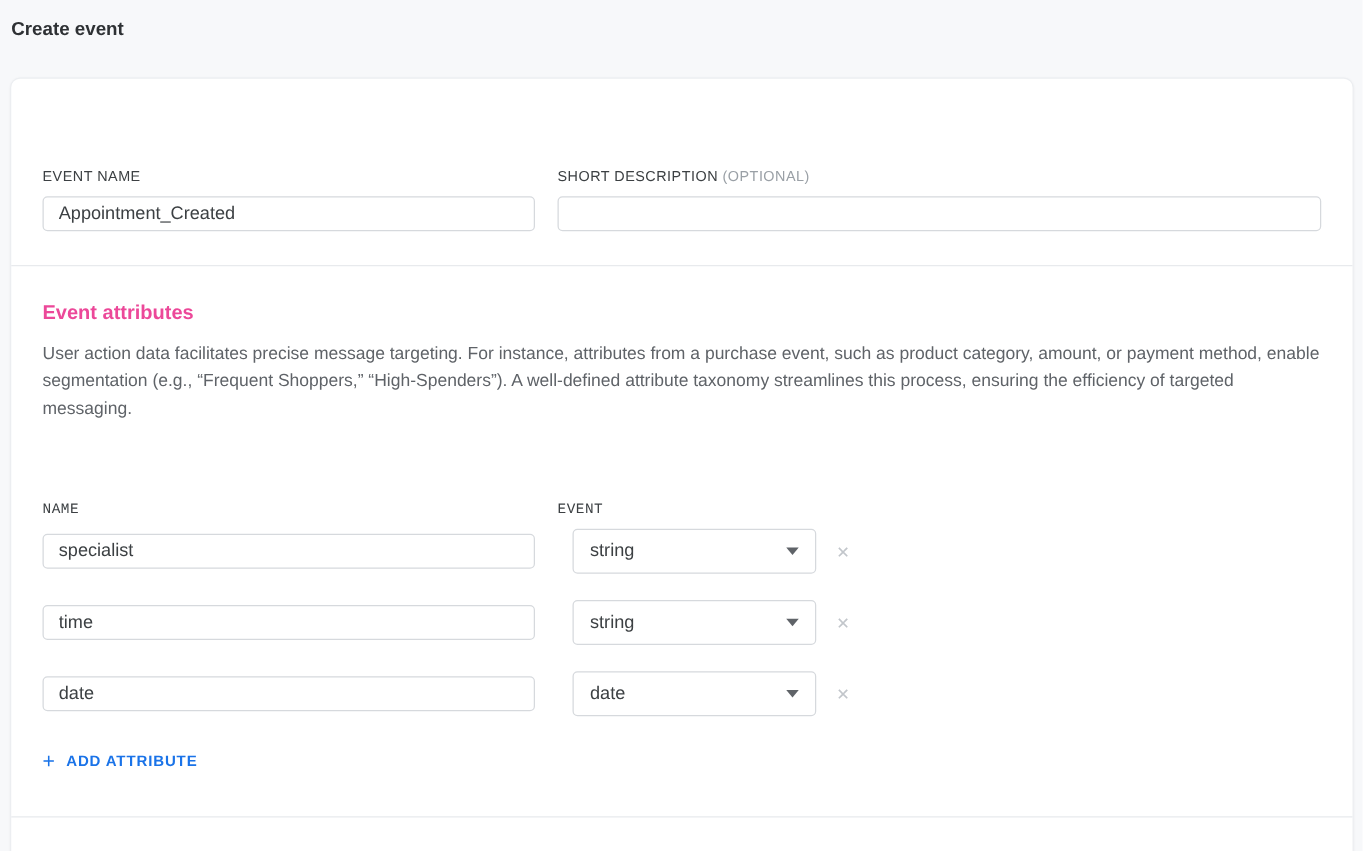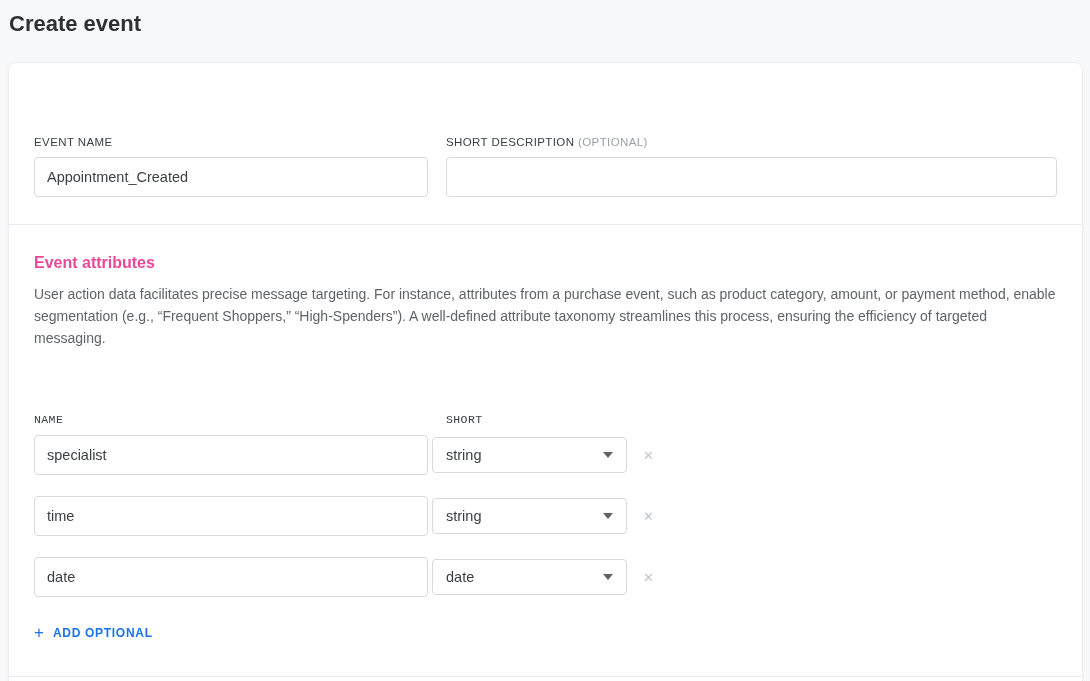--- a/index.html
+++ b/index.html
@@ -5,21 +5,21 @@
   * { margin: 0; padding: 0; box-sizing: border-box; }
   html, body { width: 1090px; height: 681px; }
   body {
     font-family: "Liberation Sans", "DejaVu Sans", sans-serif;
     background: #f7f8fa;
     color: #3c4043;
     overflow: hidden;
   }
   .page-title {
     margin: 14px 0 0 9px;
-    font-size: 22px;
+    font-size: 15px;
     line-height: 20px;
     font-weight: 700;
     color: #2e3134;
   }
   .card {
     margin: 28px 7px 0 8px;
     width: 1075px;
     background: #ffffff;
     border: 1px solid #eceef1;
     border-radius: 8px;
@@ -38,21 +38,21 @@
     font-weight: 500;
     letter-spacing: 0.4px;
     color: #3c4043;
     margin-bottom: 9px;
     text-transform: none;
     margin-top: 39px;
   }
   .optional { color: #9aa0a6; font-weight: 400; }
   .text-input {
     width: 100%;
-    height: 40px;
+    height: 28px;
     border: 1px solid #d6d9dd;
     border-radius: 4px;
     padding: 0 12px;
     font-family: inherit;
     font-size: 14.5px;
     color: #3c4043;
     background: #ffffff;
     outline: none;
   }
   .divider {
@@ -83,21 +83,21 @@
   }
   .attr-row {
     display: flex;
     align-items: center;
     margin-bottom: 21px;
   }
   .attr-name-input { width: 394px; }
   .dropdown {
     width: 195px;
     height: 36px;
-    margin-left: 4px;
+    margin-left: 30px;
     border: 1px solid #d6d9dd;
     border-radius: 4px;
     background: #fff;
     display: flex;
     align-items: center;
     justify-content: space-between;
     padding: 0 13px;
     font-size: 14.5px;
     color: #3c4043;
     cursor: pointer;
@@ -186,21 +186,21 @@
   </div>
 
   <hr class="divider">
 
   <div class="attributes-section">
     <h2 class="section-heading">Event attributes</h2>
     <p class="section-desc">User action data facilitates precise message targeting. For instance, attributes from a purchase event, such as product category, amount, or payment method, enable segmentation (e.g., “Frequent Shoppers,” “High-Spenders”). A well-defined attribute taxonomy streamlines this process, ensuring the efficiency of targeted messaging.</p>
 
     <div class="col-headers">
       <label class="field-label" style="margin-bottom:0">NAME</label>
-      <label class="field-label" style="margin-bottom:0">SHORT</label>
+      <label class="field-label" style="margin-bottom:0">EVENT</label>
     </div>
 
     <div class="attr-row">
       <input class="text-input attr-name-input" type="text" value="specialist" style="">
       <div class="dropdown">
         <span>string</span>
         <span class="caret"></span>
       </div>
       <span class="remove-x">✕</span>
     </div>
@@ -218,21 +218,21 @@
       <input class="text-input attr-name-input" type="text" value="date" style="">
       <div class="dropdown">
         <span>date</span>
         <span class="caret"></span>
       </div>
       <span class="remove-x">✕</span>
     </div>
 
     <div class="add-attr">
       <span class="plus">+</span>
-      <span class="add-label">ADD OPTIONAL</span>
+      <span class="add-label">ADD ATTRIBUTE</span>
     </div>
   </div>
 
   <hr class="divider-2">
 
   <div class="footer">
     <button class="btn btn-cancel">Cancel</button>
     <button class="btn btn-create">Create</button>
   </div>
 

